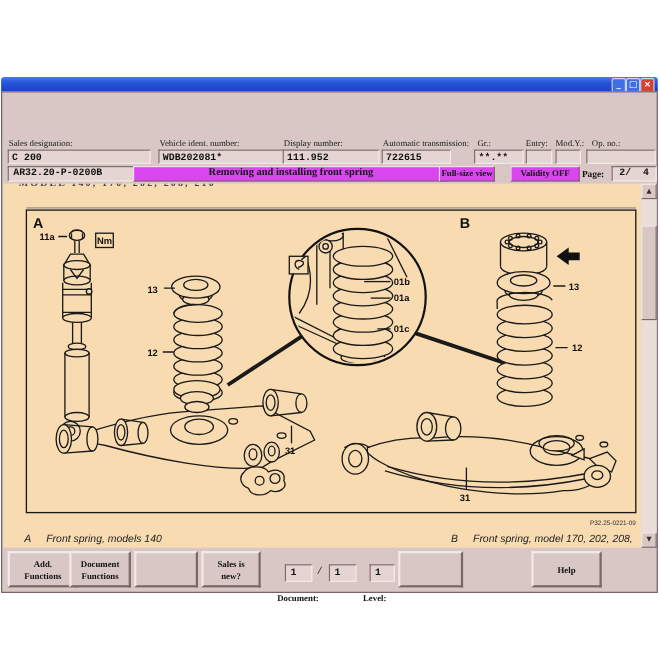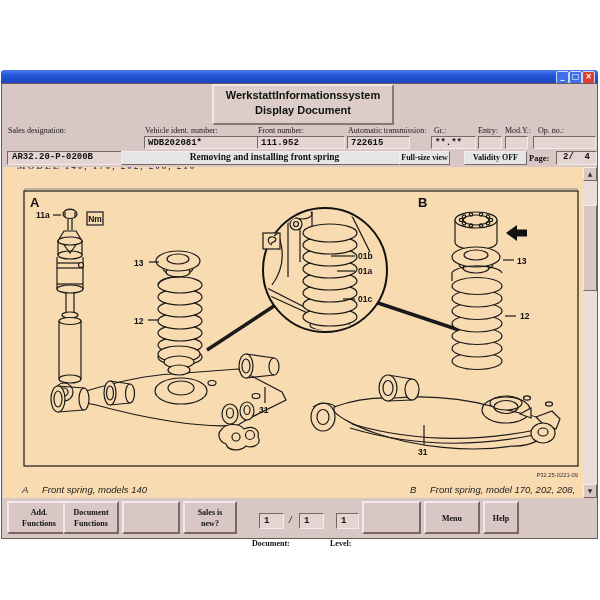--- a/index.html
+++ b/index.html
@@ -23,21 +23,21 @@
   #title-tab .t1{margin-top:3px;font:bold 11px "Liberation Sans",sans-serif;white-space:nowrap;color:#111;}
   #title-tab .t2{margin-top:3px;font:bold 11px "Liberation Sans",sans-serif;white-space:nowrap;color:#111;}
   
   .flabel{position:absolute;top:126px;font:8px "Liberation Serif",serif;color:#1a1a1a;white-space:nowrap;}
   .ffield{position:absolute;top:136px;height:13px;background:#e4d5d2;
     border:1px solid;border-color:#7a6663 #f4ebe9 #f4ebe9 #7a6663;
     font:bold 9px "Liberation Mono",monospace;line-height:12px;padding-left:3px;color:#111;
     box-sizing:border-box;white-space:pre;overflow:hidden;}
   
   .sunken{background:#e4d5d2;border:1px solid;border-color:#7a6663 #f4ebe9 #f4ebe9 #7a6663;}
-  .raised{background:#e5e5e5;border:1px solid;border-color:#f4ebe9 #7a6663 #7a6663 #f4ebe9;}
+  .raised{background:#d946ef;border:1px solid;border-color:#f4ebe9 #7a6663 #7a6663 #f4ebe9;}
   .dbar{position:absolute;top:151px;height:14px;box-sizing:border-box;font:bold 8px "Liberation Serif",serif;
     color:#111;text-align:center;line-height:12px;white-space:nowrap;overflow:hidden;}
   #doc-code{left:7px;width:124px;font:bold 9px "Liberation Mono",monospace;text-align:left;padding-left:4px;}
   #doc-title{left:121px;width:287px;font:bold 9.5px "Liberation Serif",serif;}
   #btn-fullsize{left:399px;width:51px;}
   #btn-validity{left:464px;width:63px;text-align:center;}
   #page-label{position:absolute;left:529px;top:153px;font:bold 8.5px "Liberation Serif",serif;color:#111;}
   #page-field{left:556px;width:41px;display:flex;justify-content:space-between;
     font:bold 9px "Liberation Mono",monospace;padding:0 6px;}
   
@@ -77,34 +77,31 @@
 <div id="stage">
 
   <div id="titlebar">
     <div class="win-btn" id="btn-min"><span>_</span></div>
     <div class="win-btn" id="btn-max"><span>□</span></div>
     <div class="win-btn" id="btn-close"><span>×</span></div>
   </div>
 
   <div id="window-body"></div>
 
-  <div id="title-tab">
-    <div class="t1">WerkstattInformationssystem</div>
-    <div class="t2">Display Document</div>
-  </div>
 
   <div class="flabel" style="left:8px">Sales designation:</div>
   <div class="flabel" style="left:145px">Vehicle ident. number:</div>
-  <div class="flabel" style="left:258px">Front number:</div>
+  <div class="flabel" style="left:258px">Display number:</div>
   <div class="flabel" style="left:348px">Automatic transmission:</div>
   <div class="flabel" style="left:434px">Gr.:</div>
   <div class="flabel" style="left:478px">Entry:</div>
   <div class="flabel" style="left:505px">Mod.Y.:</div>
   <div class="flabel" style="left:538px">Op. no.:</div>
 
+  <div class="ffield" style="left:7px;width:130px">C 200</div>
   <div class="ffield" style="left:144px;width:125px">WDB202081*</div>
   <div class="ffield" style="left:257px;width:88px">111.952</div>
   <div class="ffield" style="left:347px;width:63px">722615</div>
   <div class="ffield" style="left:431px;width:45px">**.**</div>
   <div class="ffield" style="left:478px;width:24px"></div>
   <div class="ffield" style="left:505px;width:23px"></div>
   <div class="ffield" style="left:533px;width:63px"></div>
 
   <div class="dbar sunken" id="doc-code">AR32.20-P-0200B</div>
   <div class="dbar raised" id="doc-title">Removing and installing front spring</div>
@@ -366,20 +363,17 @@
   <div class="tfield" style="left:259px;width:25px">1</div>
   <div id="doc-slash">/</div>
   <div class="tfield" style="left:299px;width:25px">1</div>
   <div class="tlabel" style="left:330px">Level:</div>
   <div class="tfield" style="left:336px;width:23px">1</div>
 
   <div class="tbtn" style="left:362px;width:59px">
     <div></div>
       <div></div>
   </div>
-  <div class="tbtn" style="left:424px;width:56px;padding-top:10px">
-    <div>Menu</div>
-  </div>
-  <div class="tbtn" style="left:483px;width:36px;padding-top:10px">
+  <div class="tbtn" style="left:483px;width:64px;padding-top:10px">
     <div>Help</div>
   </div>
 
 </div>
 
 </body></html>

